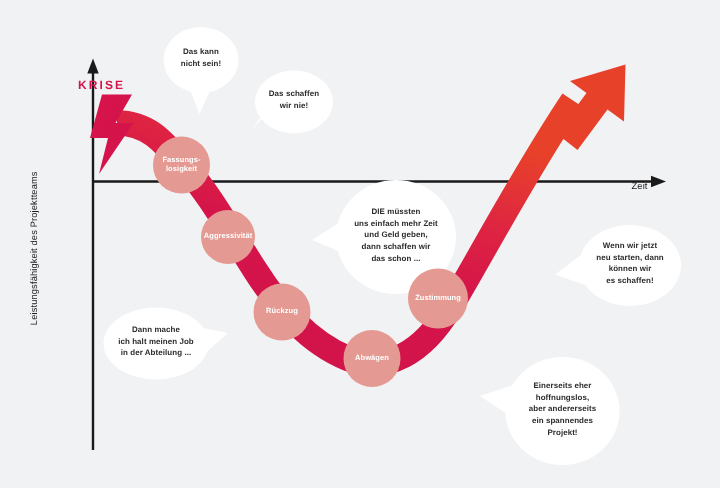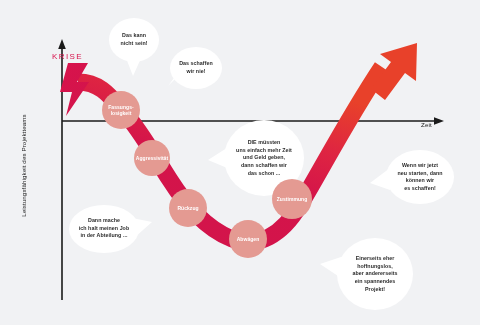--- a/index.html
+++ b/index.html
@@ -43,21 +43,21 @@
   }
   #xlabel {
     left: 421px;
     top: 121px;
   }
   #krise-label {
     position: absolute;
     left: 52px;
     top: 52px;
     font-size: 8px;
-    font-weight: normal;
+    font-weight: bold;
     color: #d8134c;
     letter-spacing: 1.4px;
   }
   .node-label {
     position: absolute;
     color: #ffffff;
     font-size: 5px;
     font-weight: bold;
     text-align: center;
     line-height: 1.22;

